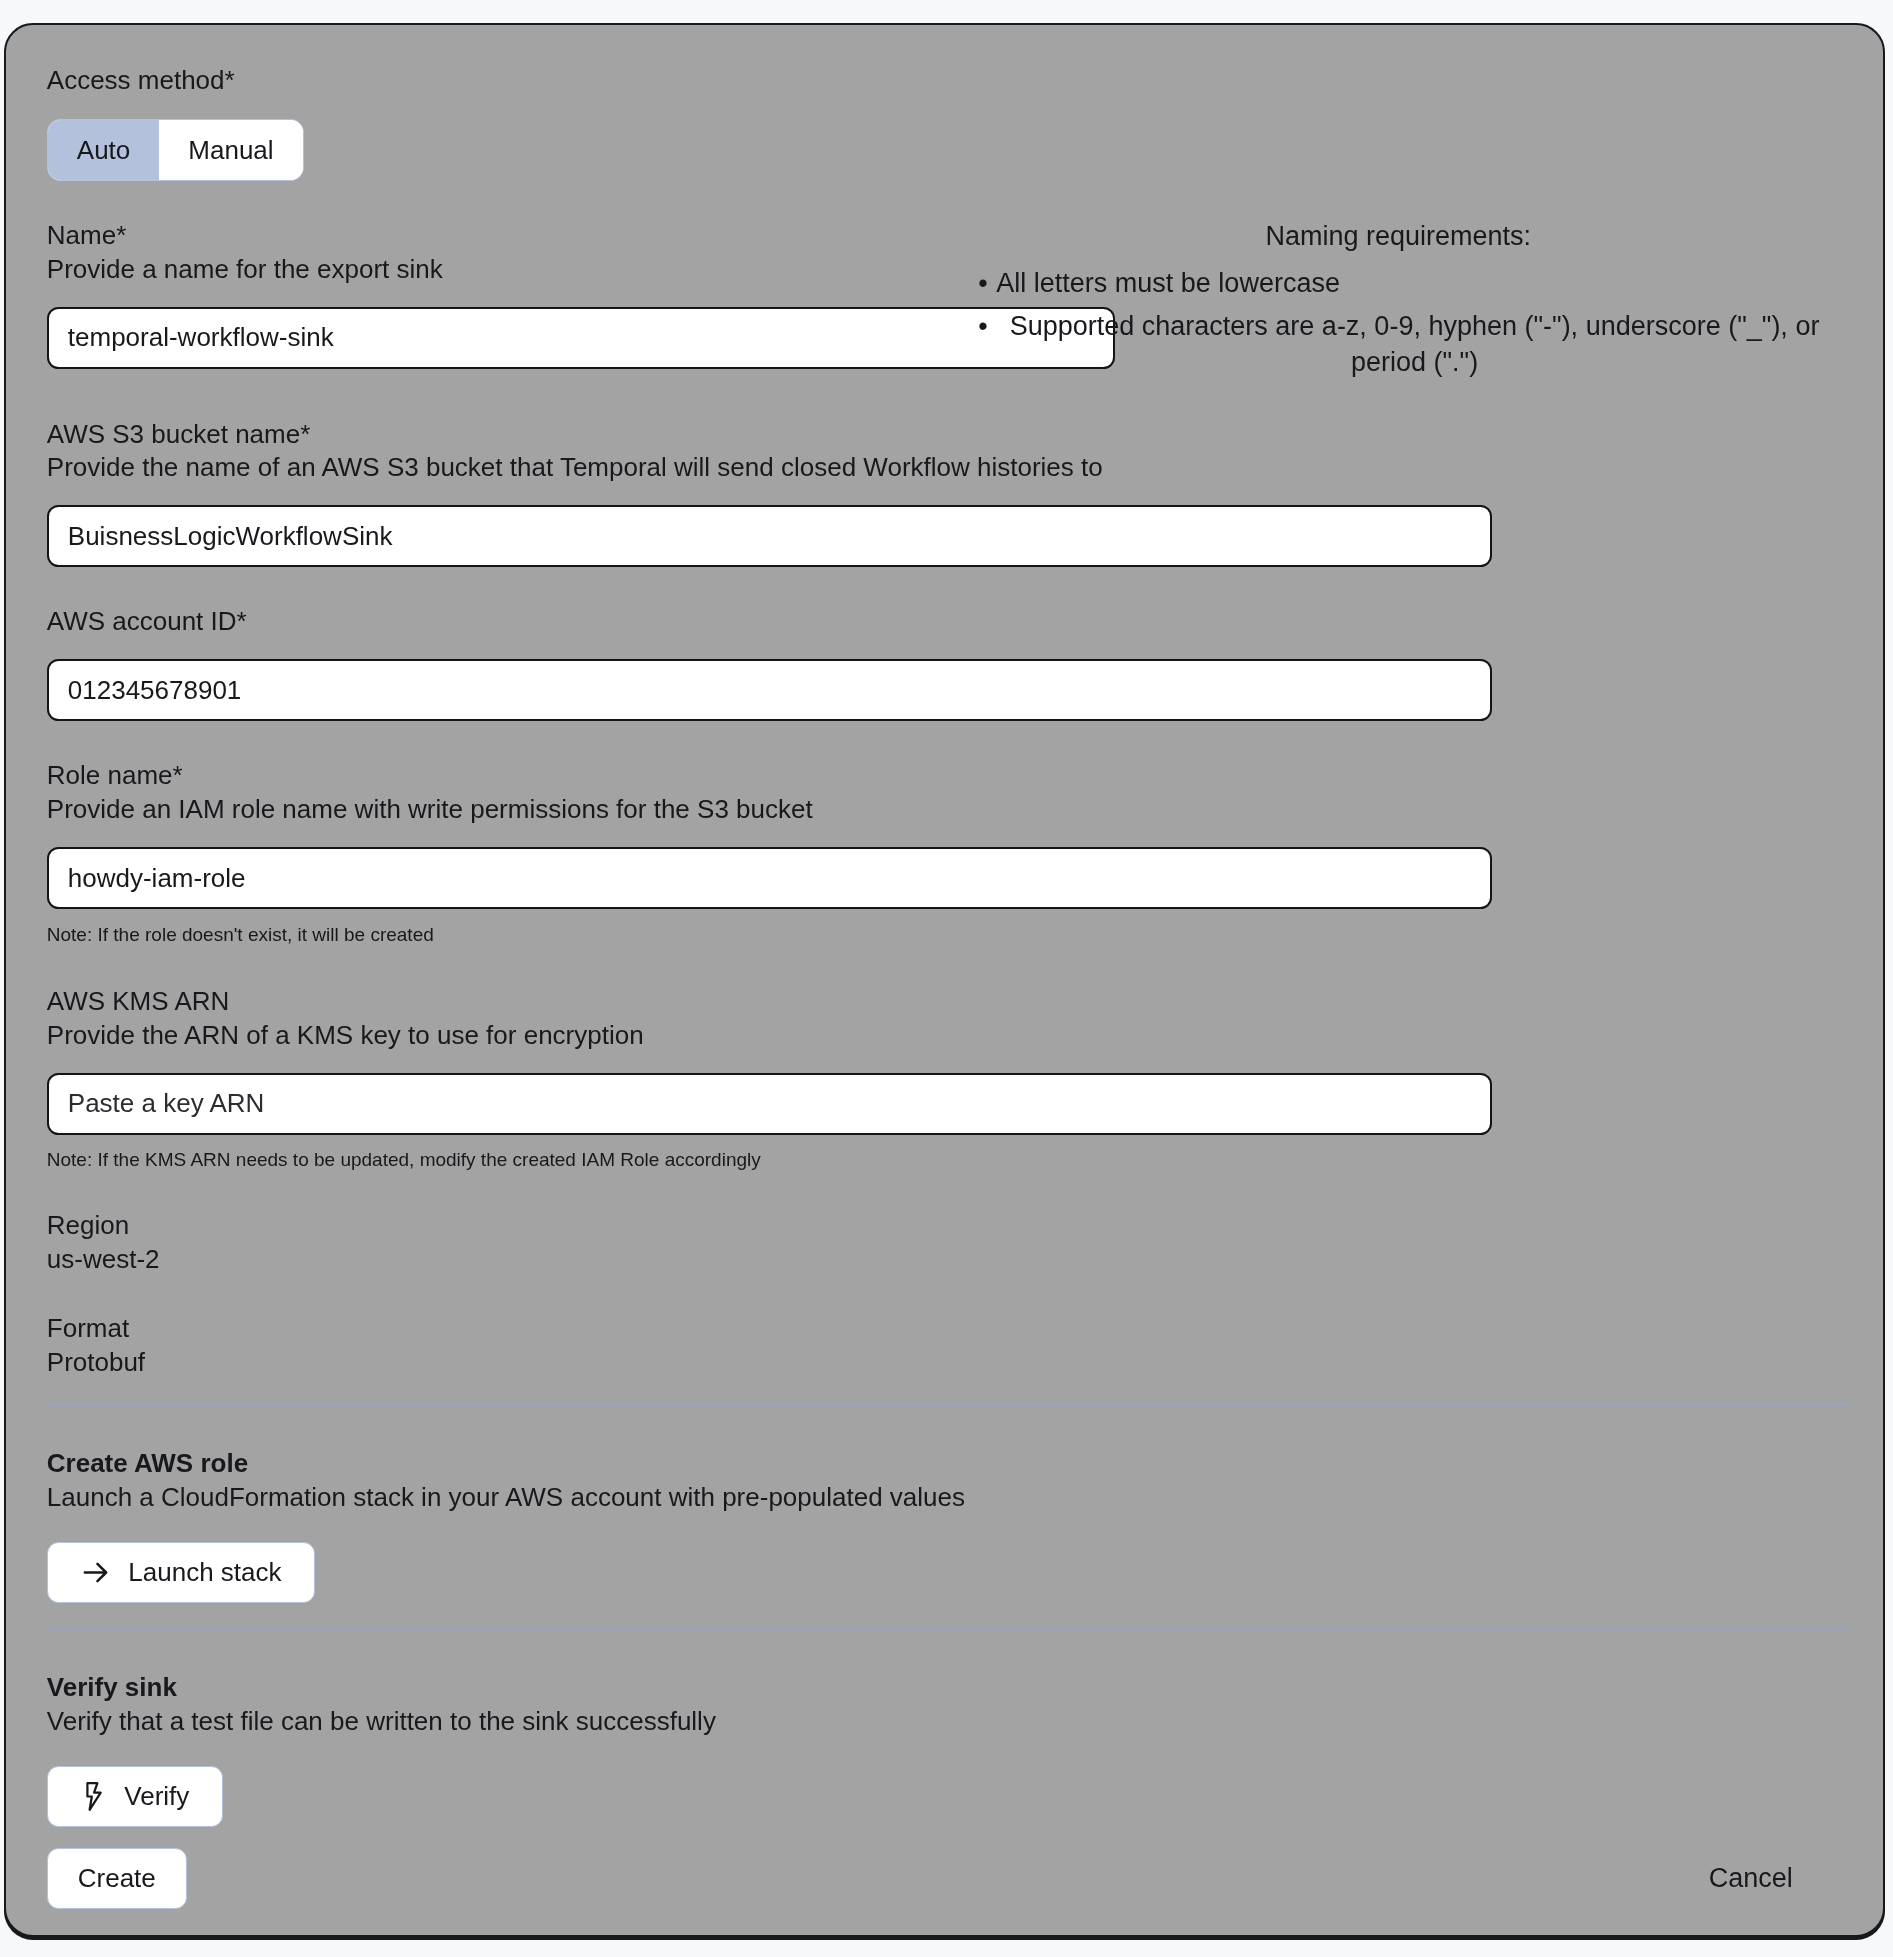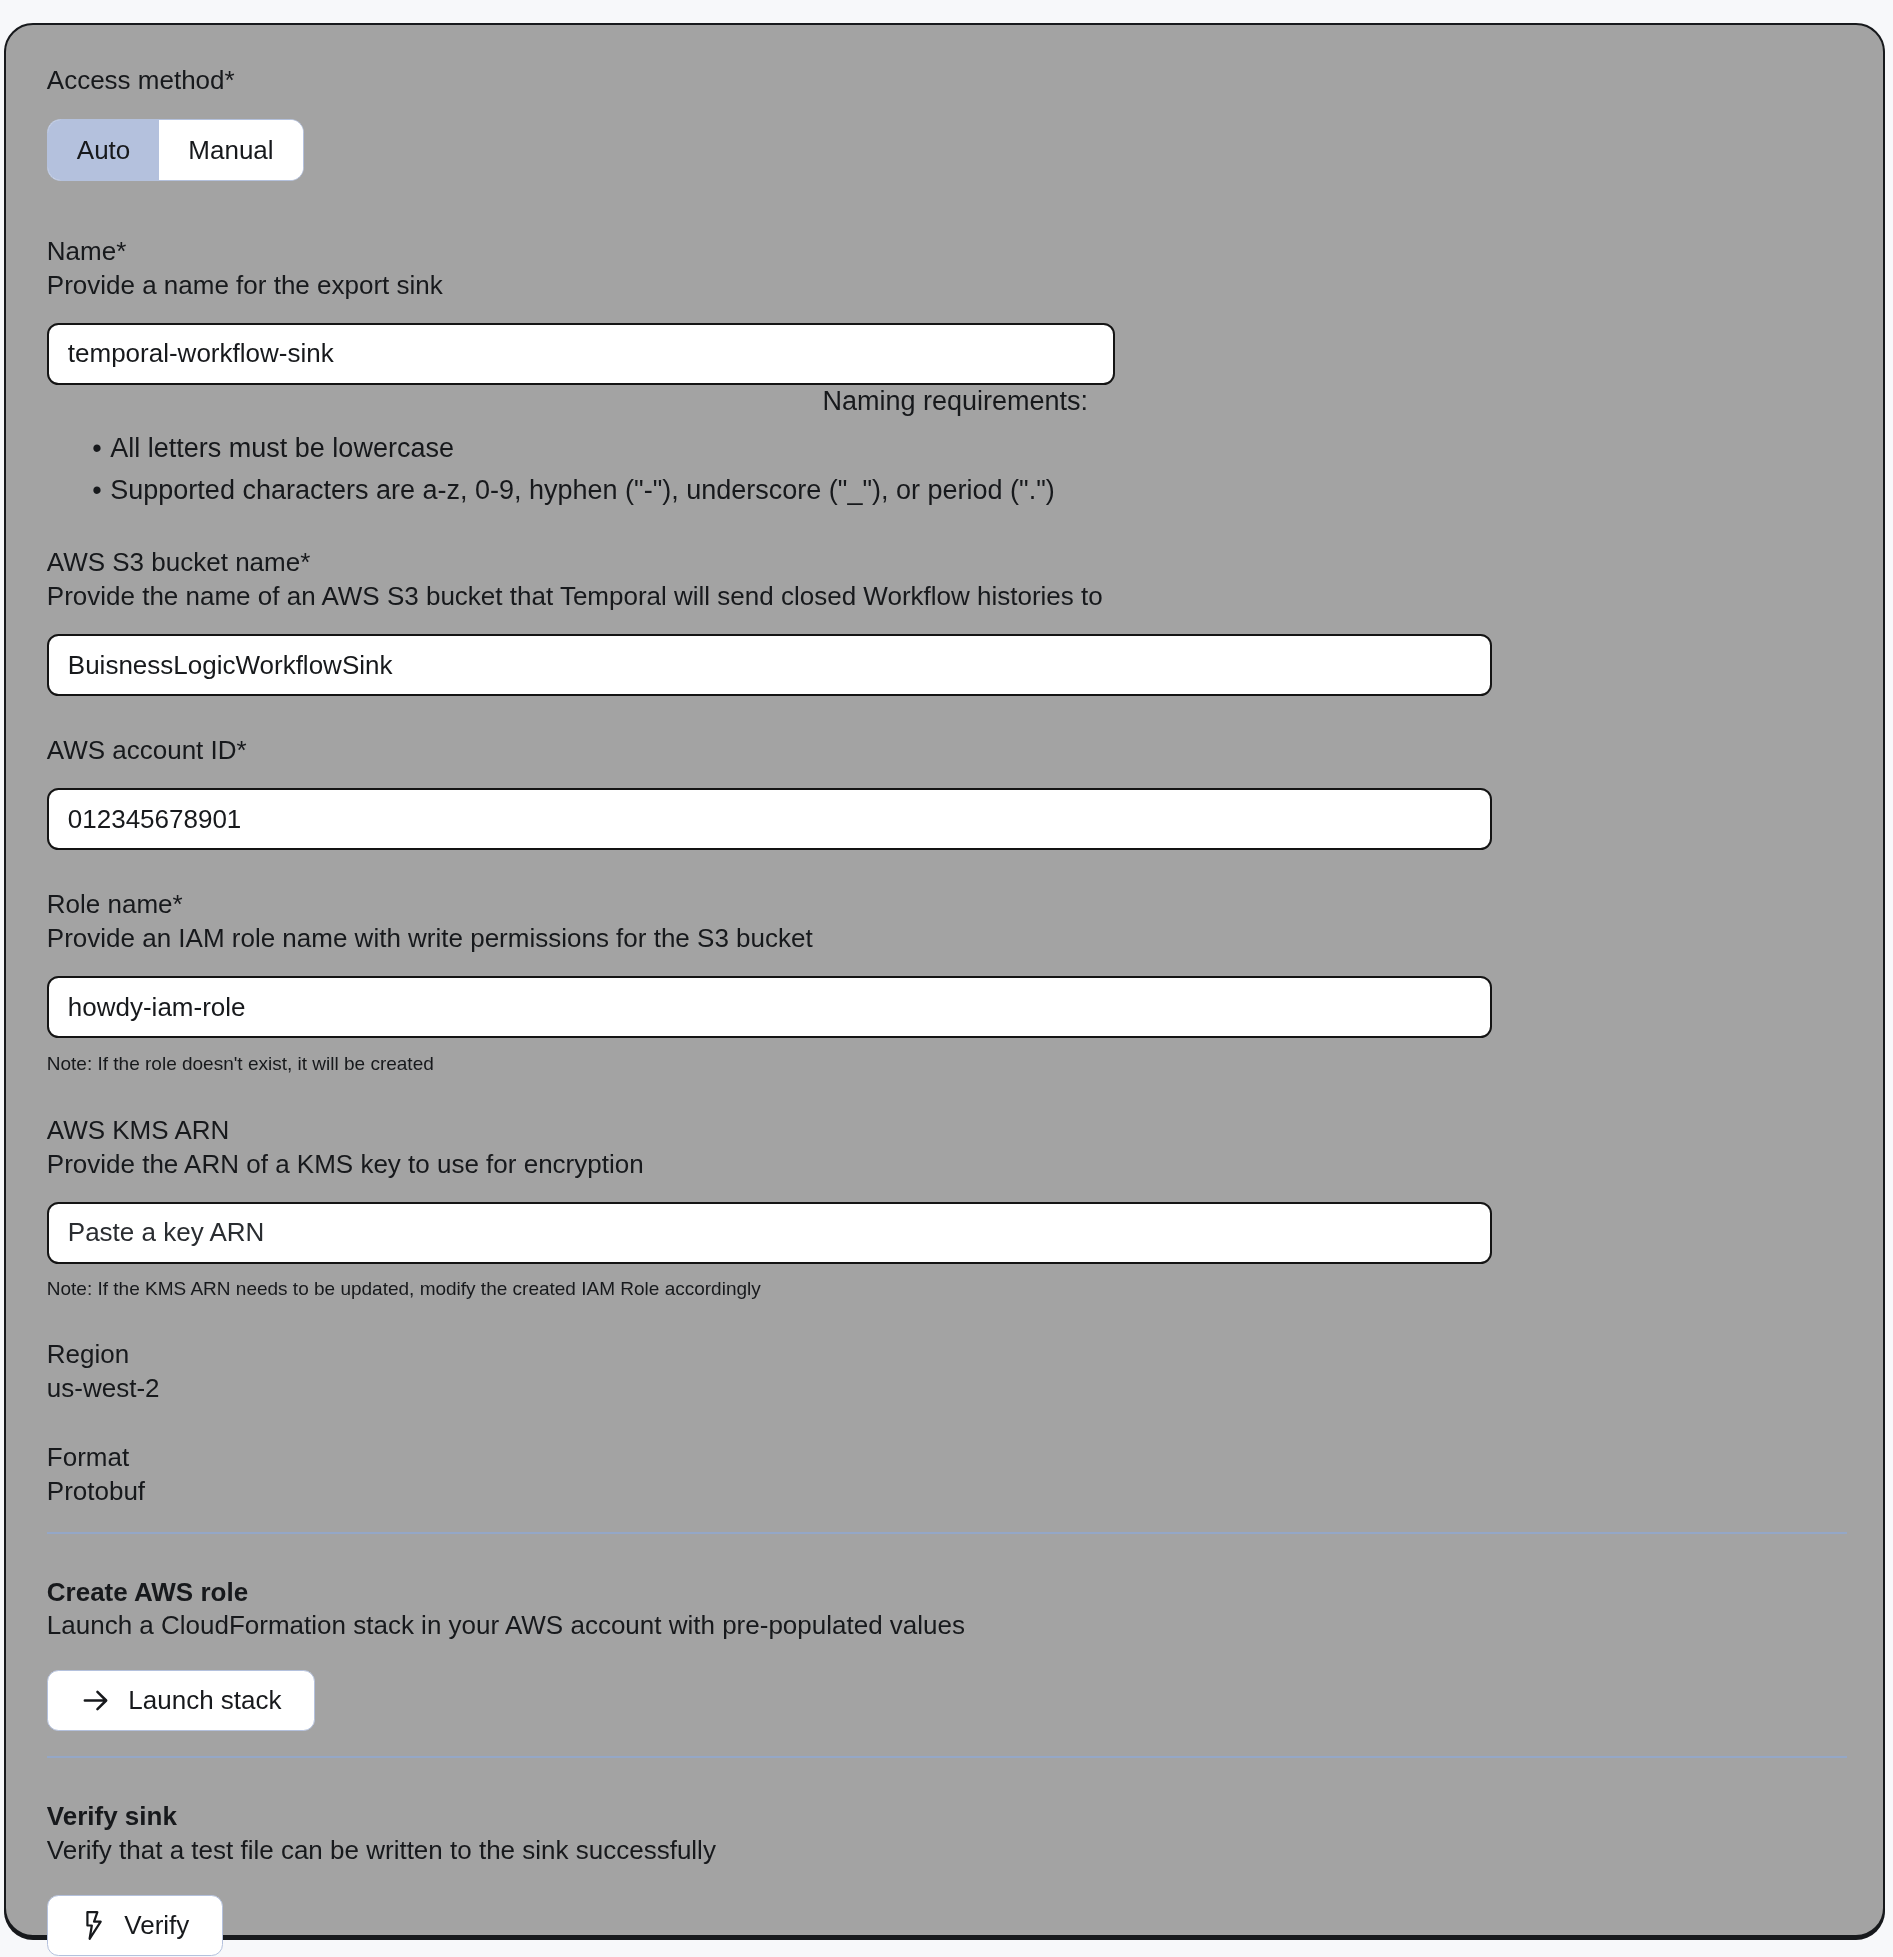--- a/index.html
+++ b/index.html
@@ -40,21 +40,21 @@
     font-size: 26px;
     display: flex; align-items: center; justify-content: center;
     padding: 0 29px;
     min-width: 103px;
     cursor: pointer;
     background: #ffffff;
   }
   .toggle .seg.selected { background: #b4c1dd; }
 
   
-  .row { display: flex; margin-top: 55px; flex-direction: column; }
+  .row { display: flex; margin-top: 39px; }
   .col-left  { width: 886px; flex: 0 0 auto; }
   .col-right { margin-left: 31px; flex: 1 1 auto; padding-right: 50px; text-align: center; }
 
   .field-input {
     display: block;
     margin-top: 22px;
     height: 62px;
     border: 2.9px solid #141414;
     border-radius: 11.5px;
     font-family: "Liberation Sans", sans-serif;
@@ -102,21 +102,21 @@
     cursor: pointer;
     padding: 0 32.5px;
   }
   .btn svg { display: block; }
 
   .footer {
     margin-top: 21px;
     display: flex;
     align-items: center;
     justify-content: space-between;
-    padding-right: 63px;
+    padding-right: 90px;
   }
   .btn-create {
     display: inline-flex; align-items: center; justify-content: center;
     width: 140px; height: 61px;
     border: 1.9px solid #b4c1dd;
     border-radius: 11.5px;
     background: #ffffff;
     font-family: "Liberation Sans", sans-serif;
     font-size: 26px;
     color: #17191c;

